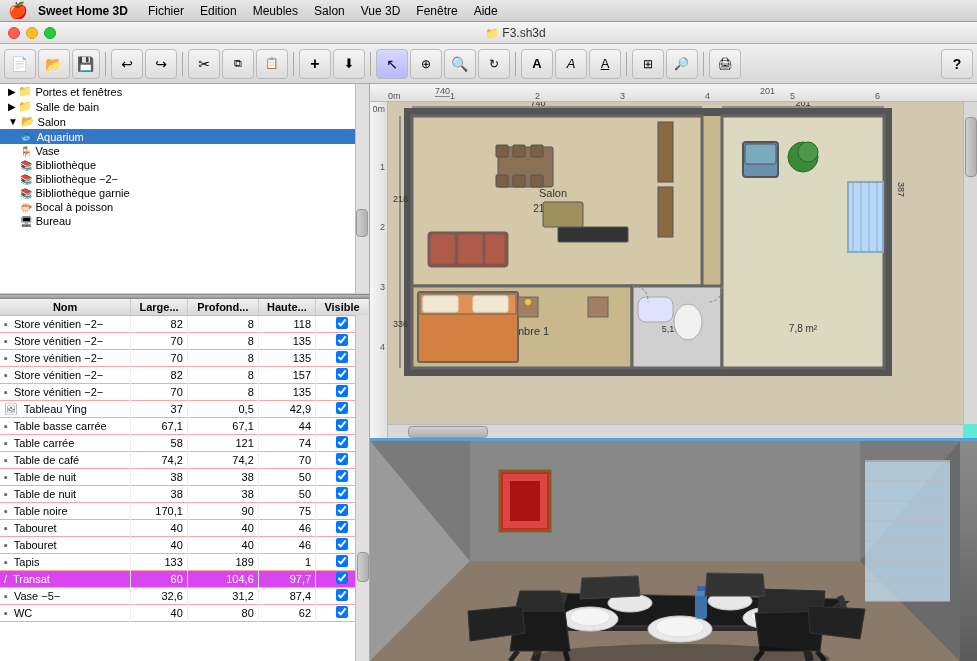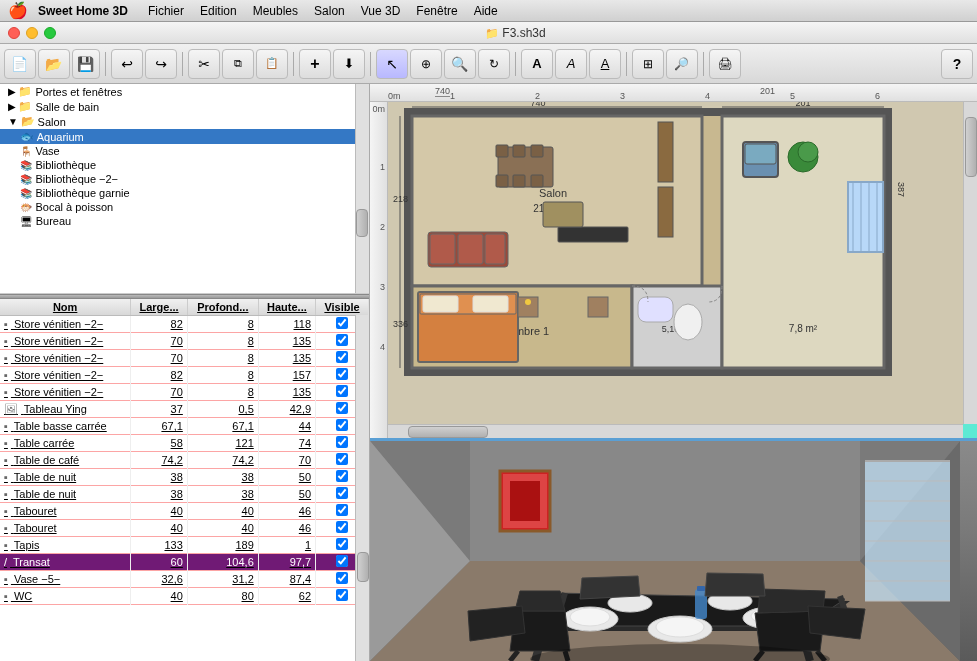--- a/index.html
+++ b/index.html
@@ -73,34 +73,34 @@
       background: #e0e0e0; border-left: 1px solid #bbb;
     }
     .scrollbar-thumb {
       position: absolute; right: 1px; width: 12px;
       background: linear-gradient(to right, #d0d0d0, #b0b0b0);
       border: 1px solid #999; border-radius: 4px;
     }
 
     
     #data-table-container {
-      flex: 1; overflow-y: auto; background: white; position: relative; text-decoration: underline;
+      flex: 1; overflow-y: auto; background: white; position: relative;
     }
     #data-table {
       width: 100%; border-collapse: collapse;
     }
     #data-table thead th {
       background: linear-gradient(to bottom, #f0f0f0, #d8d8d8);
       border-right: 1px solid #ccc;
       border-bottom: 1px solid #bbb;
       padding: 2px 4px; font-size: 11px; font-weight: bold;
       position: sticky; top: 0; z-index: 1; white-space: nowrap;
     }
     #data-table tbody tr { border-bottom: 1px solid #fca5a5; }
-    #data-table tbody tr.selected { background: #701a75; color: white; }
+    #data-table tbody tr.selected { background: #d946ef; color: white; }
     #data-table td {
       padding: 1px 4px; font-size: 11px; border-right: 1px solid #eee;
       white-space: nowrap;
     }
     .td-num { text-align: right; }
     .checkbox-cell { text-align: center; }
 
     
     #right-panel {
       flex: 1; display: flex; flex-direction: column; background: #888;
@@ -438,20 +438,32 @@
     <td class="td-num">38</td>
     <td class="td-num">38</td>
     <td class="td-num">50</td>
     <td class="checkbox-cell">
       <input type="checkbox" checked="" style="width: 12px; height: 12px;">
     </td>
   </tr>
             <tr>
     <td>
       <span style="color:#666; margin-right:3px;">▪</span>
+      <span>Table noire</span>
+    </td>
+    <td class="td-num">170,1</td>
+    <td class="td-num">90</td>
+    <td class="td-num">75</td>
+    <td class="checkbox-cell">
+      <input type="checkbox" checked="" style="width: 12px; height: 12px;">
+    </td>
+  </tr>
+            <tr>
+    <td>
+      <span style="color:#666; margin-right:3px;">▪</span>
       <span>Tabouret</span>
     </td>
     <td class="td-num">40</td>
     <td class="td-num">40</td>
     <td class="td-num">46</td>
     <td class="checkbox-cell">
       <input type="checkbox" checked="" style="width: 12px; height: 12px;">
     </td>
   </tr>
             <tr>

